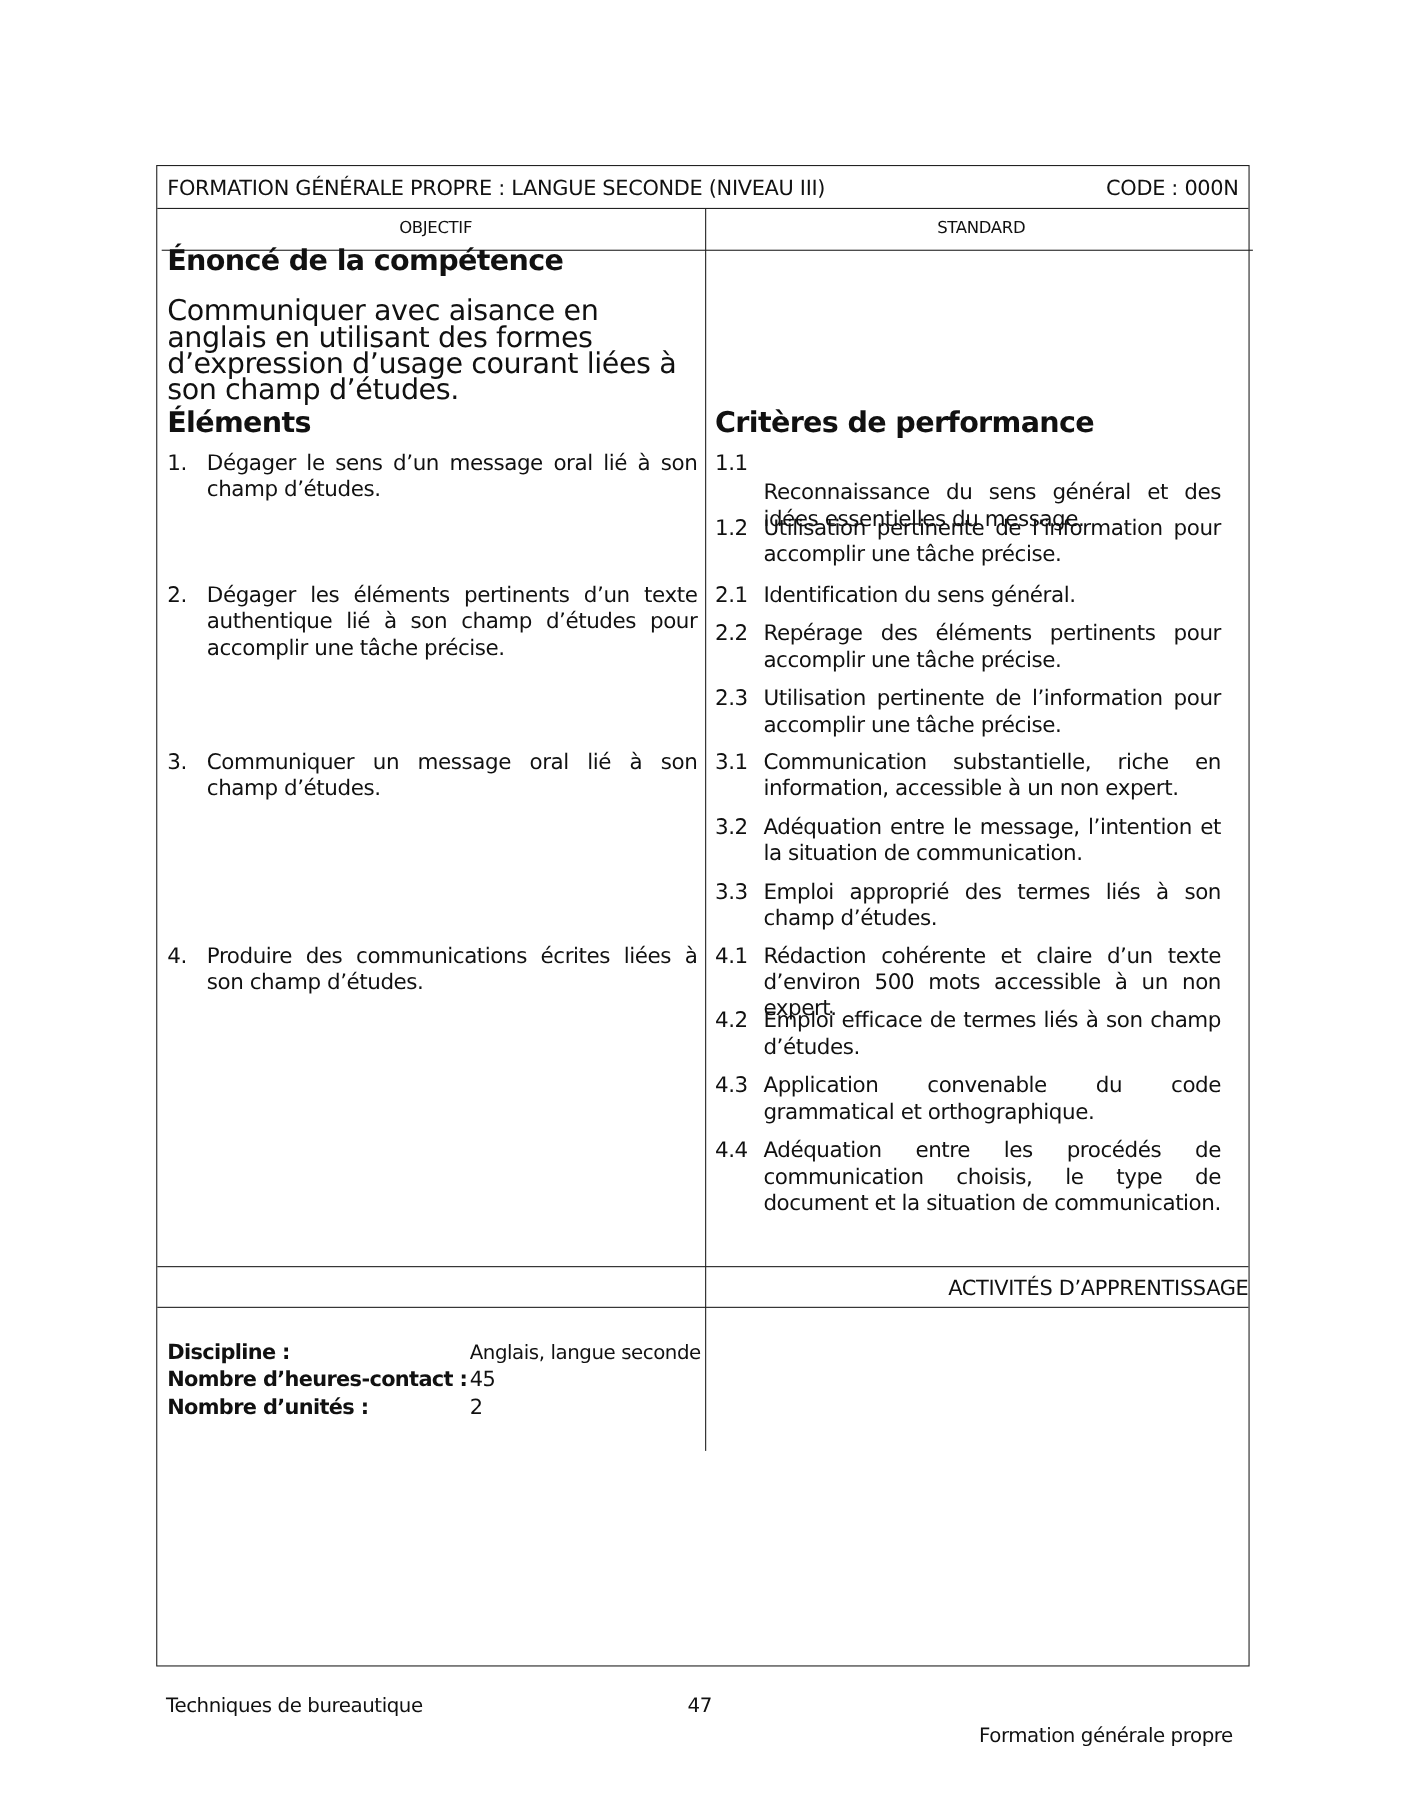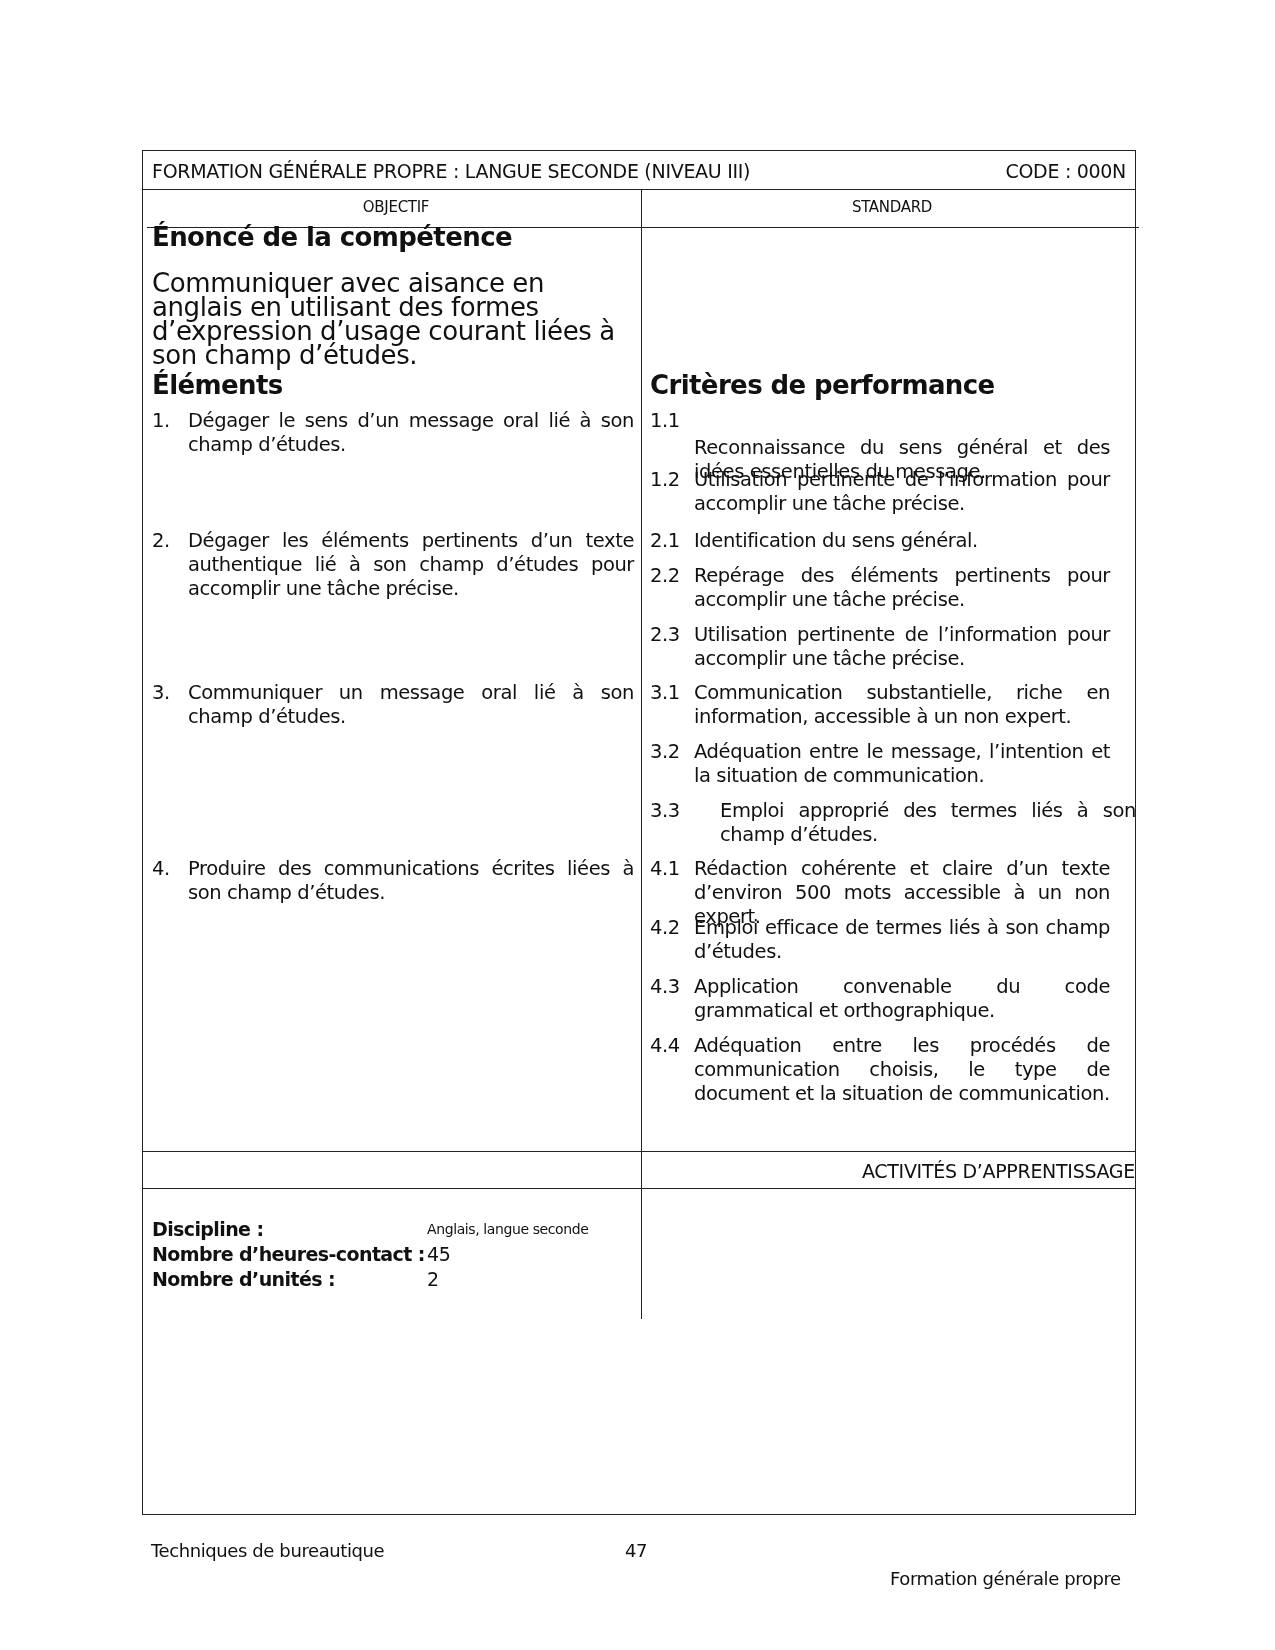--- a/index.html
+++ b/index.html
@@ -88,21 +88,21 @@
     <div class="item" style="left:507px;top:530px;width:460px;">
       <span class="num">3.1</span>
       <span class="txt" style="left:44px;width:416px;">Communication substantielle, riche en information, accessible à un non expert.</span>
     </div>
     <div class="item" style="left:507px;top:589px;width:460px;">
       <span class="num">3.2</span>
       <span class="txt" style="left:44px;width:416px;">Adéquation entre le message, l’intention et la situation de communication.</span>
     </div>
     <div class="item" style="left:507px;top:648px;width:460px;">
       <span class="num">3.3</span>
-      <span class="txt" style="left:44px;width:416px;margin-left:26px;">Emploi approprié des termes liés à son champ d’études.</span>
+      <span class="txt" style="left:44px;width:416px;">Emploi approprié des termes liés à son champ d’études.</span>
     </div>
     <div class="item" style="left:507px;top:706px;width:460px;">
       <span class="num">4.1</span>
       <span class="txt" style="left:44px;width:416px;">Rédaction cohérente et claire d’un texte d’environ 500 mots accessible à un non expert.</span>
     </div>
     <div class="item" style="left:507px;top:765px;width:460px;">
       <span class="num">4.2</span>
       <span class="txt" style="left:44px;width:416px;">Emploi efficace de termes liés à son champ d’études.</span>
     </div>
     <div class="item" style="left:507px;top:824px;width:460px;">
@@ -114,21 +114,21 @@
       <span class="txt" style="left:44px;width:416px;">Adéquation entre les procédés de communication choisis, le type de document et la situation de communication.</span>
     </div>
 
     <div class="row-act">
       <span>ACTIVITÉS D’APPRENTISSAGE</span>
     </div>
 
     <div class="meta" style="left:9px;top:1066px;width:700px;">
       <div style="position:absolute;top:0;width:100%;height:25px;">
         <span class="lbl">Discipline :</span>
-        <span class="val" style="font-size:14px;">Anglais, langue seconde</span>
+        <span class="val" style="font-size:18px;">Anglais, langue seconde</span>
       </div>
       <div style="position:absolute;top:25px;width:100%;height:25px;">
         <span class="lbl">Nombre d’heures-contact :</span>
         <span class="val">45</span>
       </div>
       <div style="position:absolute;top:50px;width:100%;height:25px;">
         <span class="lbl">Nombre d’unités :</span>
         <span class="val">2</span>
       </div>
     </div>

